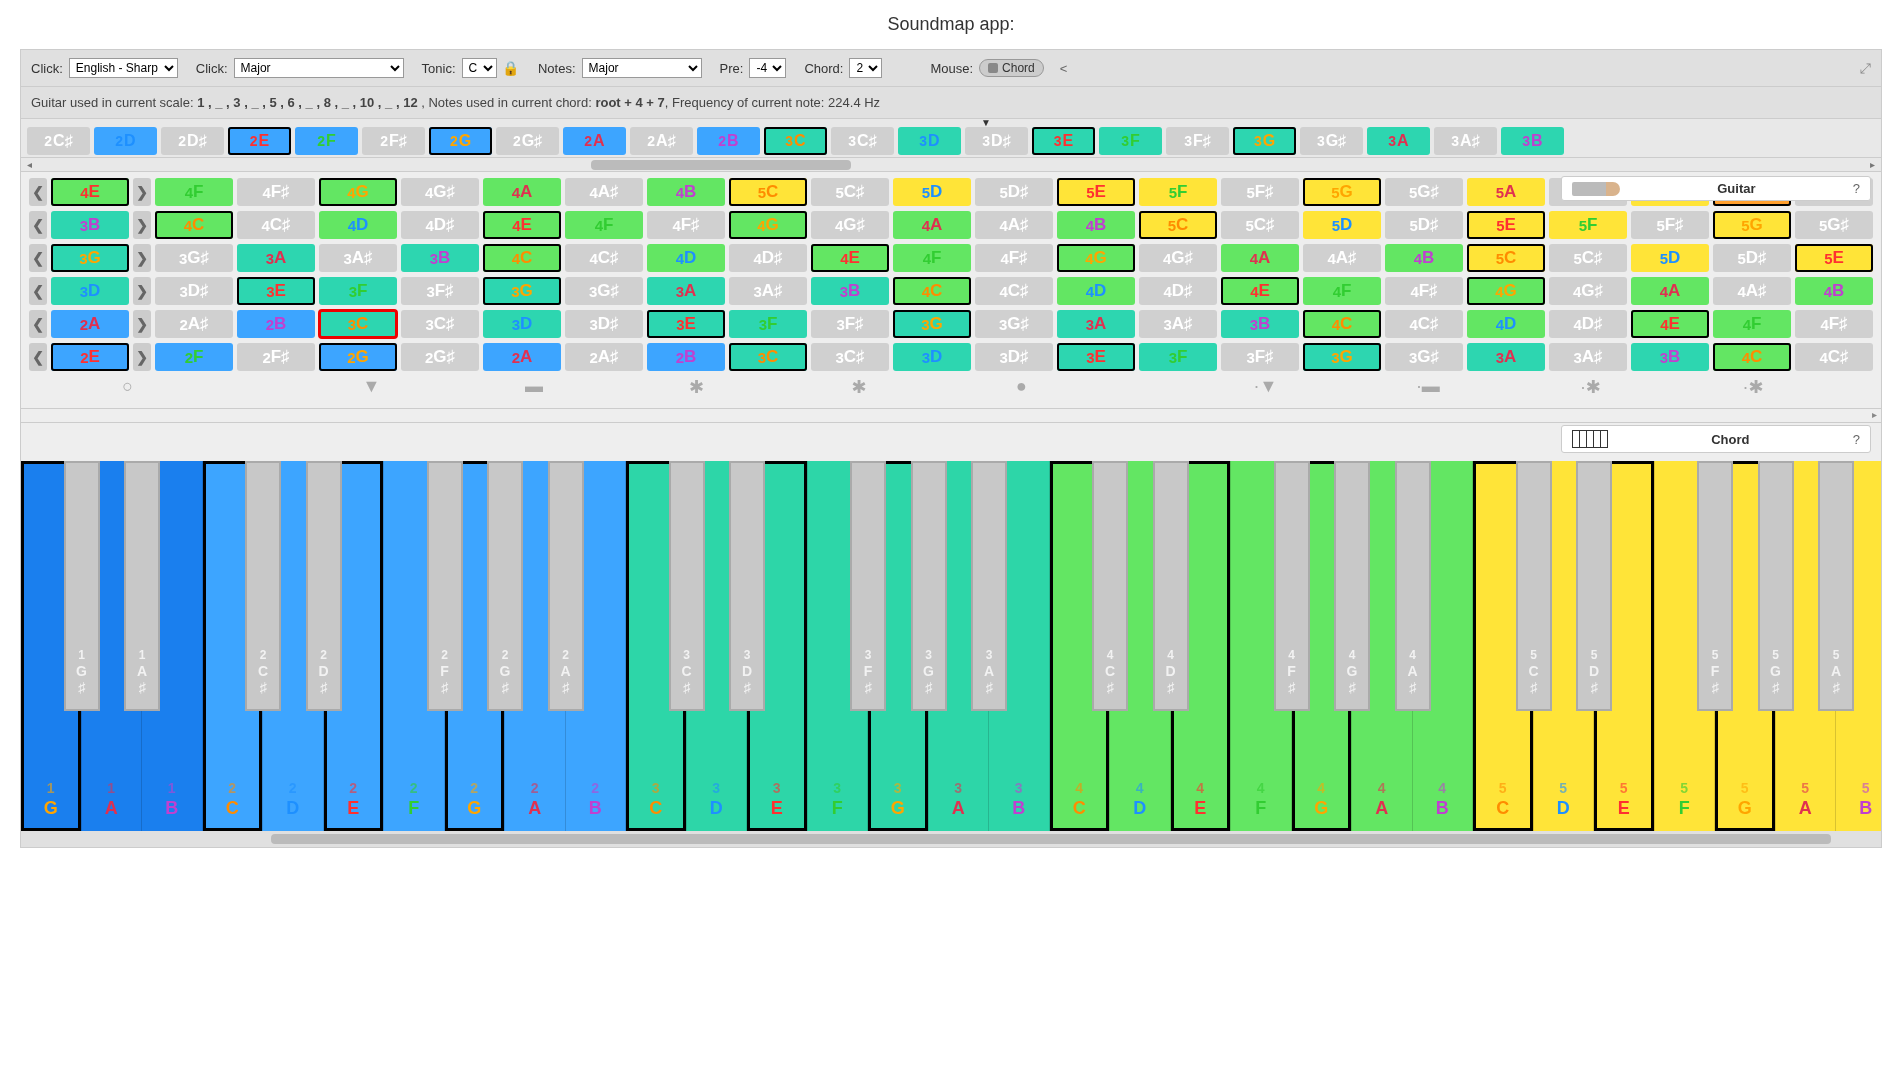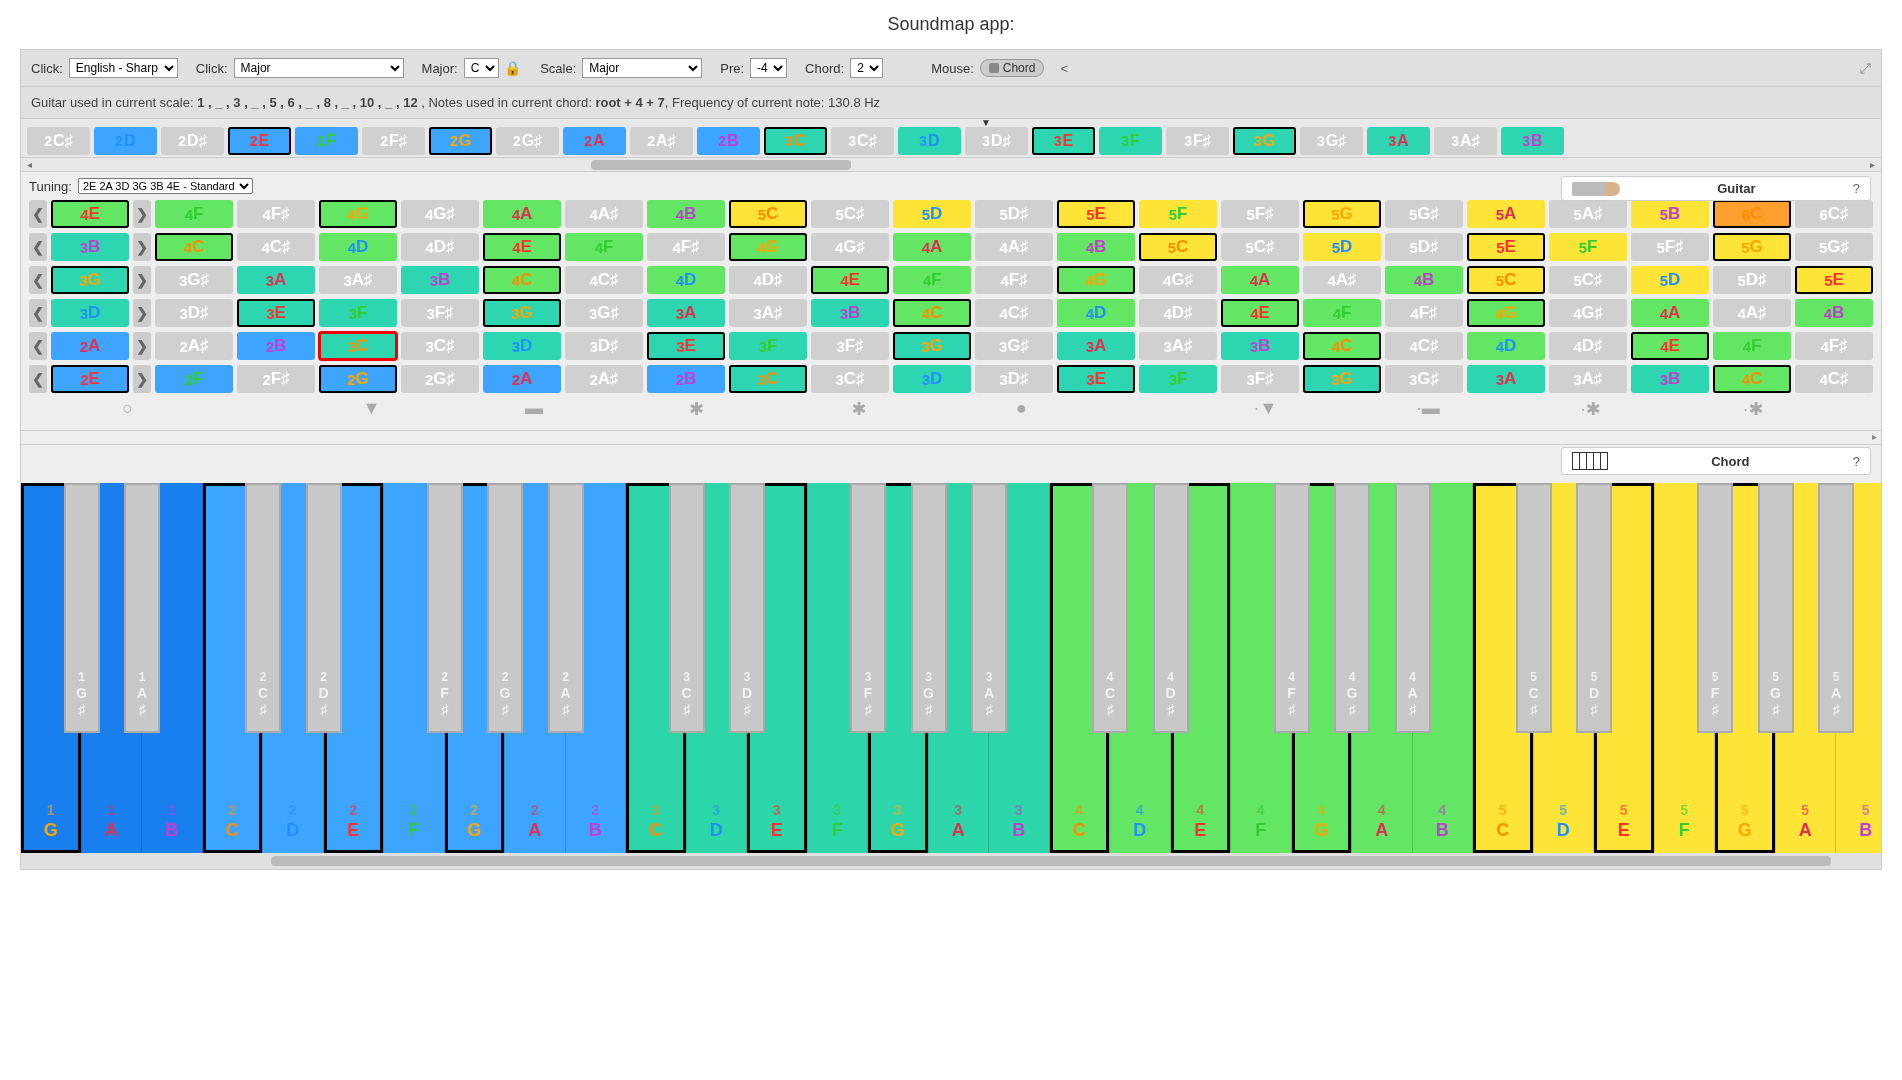--- a/index.html
+++ b/index.html
@@ -64,26 +64,26 @@
   <div class="toolbar">
     <label>
       <span>Click:</span>
       <select><option>English - Sharp</option></select>
     </label>
     <label>
       <span>Click:</span>
       <select style="width:170px"><option>Major</option></select>
     </label>
     <label>
-      <span>Major:</span>
+      <span>Tonic:</span>
       <select><option>C</option></select>
       <span class="lock">🔒</span>
     </label>
     <label>
-      <span>Scale:</span>
+      <span>Notes:</span>
       <select style="width:120px"><option>Major</option></select>
     </label>
     <label>
       <span>Pre:</span>
       <select><option>-4</option></select>
     </label>
     <label>
       <span>Chord:</span>
       <select><option>2</option></select>
     </label>
@@ -92,21 +92,21 @@
       <span class="mouse-btn">
           <span class="dot"></span>
           <span>Chord</span>
         </span>
       <span style="margin-left:10px;color:#666">&lt;</span>
     </label>
     <span class="collapse">⤢</span>
   </div>
 
   <div class="infobar">
-    <span>Guitar used in current scale: </span><b>1 , _ , 3 , _ , 5 , 6 , _ , 8 , _ , 10 , _ , 12</b><span> , Notes used in current chord: </span><b>root + 4 + 7</b><span>, Frequency of current note: </span><span>130.8 Hz</span>
+    <span>Guitar used in current scale: </span><b>1 , _ , 3 , _ , 5 , 6 , _ , 8 , _ , 10 , _ , 12</b><span> , Notes used in current chord: </span><b>root + 4 + 7</b><span>, Frequency of current note: </span><span>224.4 Hz</span>
   </div>
 
   <div class="note-strip" id="strip">
       <div class="cell" style="background: rgb(208, 208, 208);">
         <span class="oct" style="color:#fff">2</span>
         <span style="color:#fff">C♯</span>
       </div>
       <div class="cell" style="background: rgb(61, 165, 255);">
         <span class="oct" style="color:#1e90ff">2</span>
         <span style="color:#1e90ff">D</span>
@@ -196,24 +196,20 @@
         <span style="color:#c040d0">B</span>
       </div>
     </div>
   <div class="hscroll">
     <span class="arr" style="left:2px">◂</span>
     <div class="thumb" style="left:570px;width:260px"></div>
     <span class="arr" style="right:2px">▸</span>
   </div>
 
   <div class="guitar-panel">
-    <div class="guitar-head">
-      <span class="tuning-label">Tuning:</span>
-      <select><option>2E 2A 3D 3G 3B 4E - Standard</option></select>
-    </div>
     <div class="inst-badge">
       <span class="guitar-icon"></span>
       <span>Guitar</span>
       <span class="q">?</span>
     </div>
     <div id="strings">
         <div class="string-row">
           <div class="nav-btn">❮</div>
           <div class="fret chord" style="background: rgb(99, 230, 99);">
             <span class="oct" style="color:#ff3030;font-size:15px">4</span>

